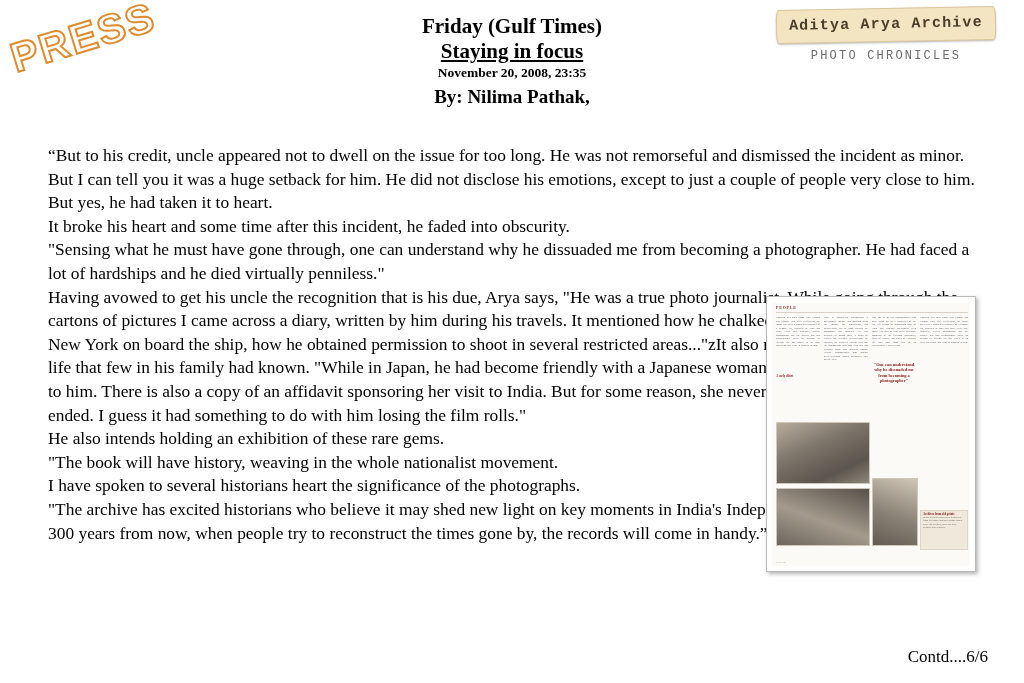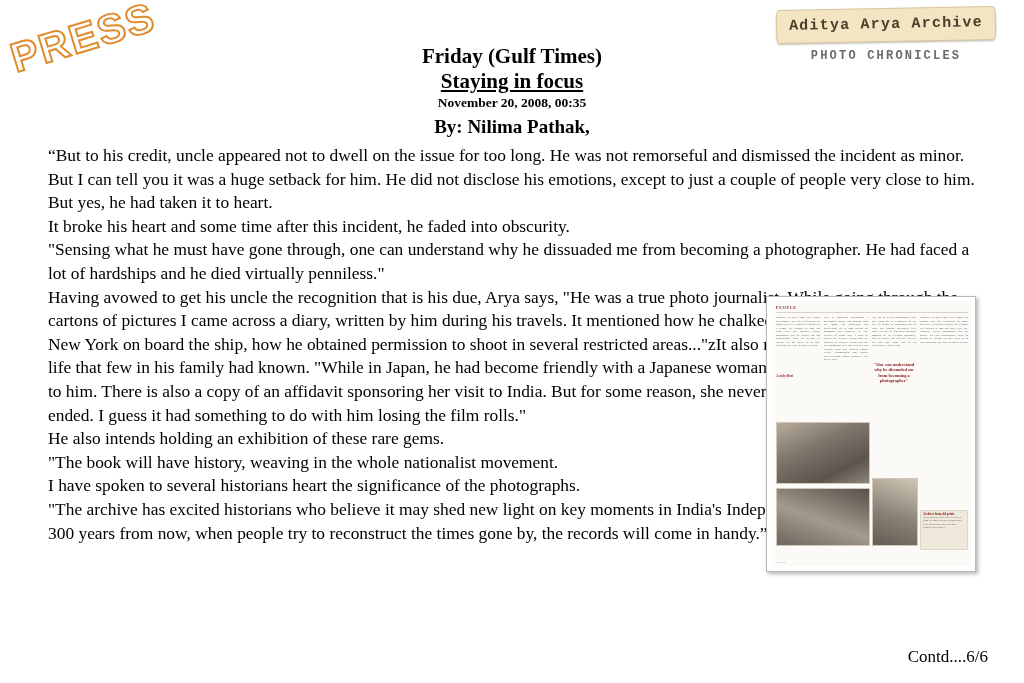--- a/index.html
+++ b/index.html
@@ -40,21 +40,20 @@
     white-space: nowrap;
   }
 
   
   .header {
     position: absolute;
     left: 0;
     top: 14px;
     width: 1024px;
     text-align: center;
-    margin-top: 30px;
   }
   .header .line1 {
     font-size: 21px;
     font-weight: bold;
     line-height: 25px;
   }
   .header .line2 {
     font-size: 21px;
     font-weight: bold;
     line-height: 25px;
@@ -98,21 +97,20 @@
     color: #4a3f2a;
     white-space: nowrap;
   }
   .archive-sub {
     margin-top: 7px;
     font-family: "Liberation Mono", monospace;
     font-size: 12px;
     letter-spacing: 2.2px;
     color: #6b6b6b;
     white-space: nowrap;
-    font-weight: bold;
   }
 
   
   .article {
     position: absolute;
     left: 48px;
     top: 144px;
     width: 930px;
     font-size: 17.4px;
     line-height: 23.6px;
@@ -246,21 +244,21 @@
 </head>
 <body>
 
 <div class="press-stamp">
   <div class="press-text">PRESS</div>
 </div>
 
 <div class="header">
   <div class="line1">Friday (Gulf Times)</div>
   <div class="line2">Staying in focus</div>
-  <div class="line3">November 20, 2008, 00:35</div>
+  <div class="line3">November 20, 2008, 23:35</div>
   <div class="line4">By: Nilima Pathak,</div>
 </div>
 
 <div class="archive-logo">
   <div class="archive-badge">
     <div class="archive-title">Aditya Arya Archive</div>
   </div>
   <div class="archive-sub">PHOTO CHRONICLES</div>
 </div>
 

